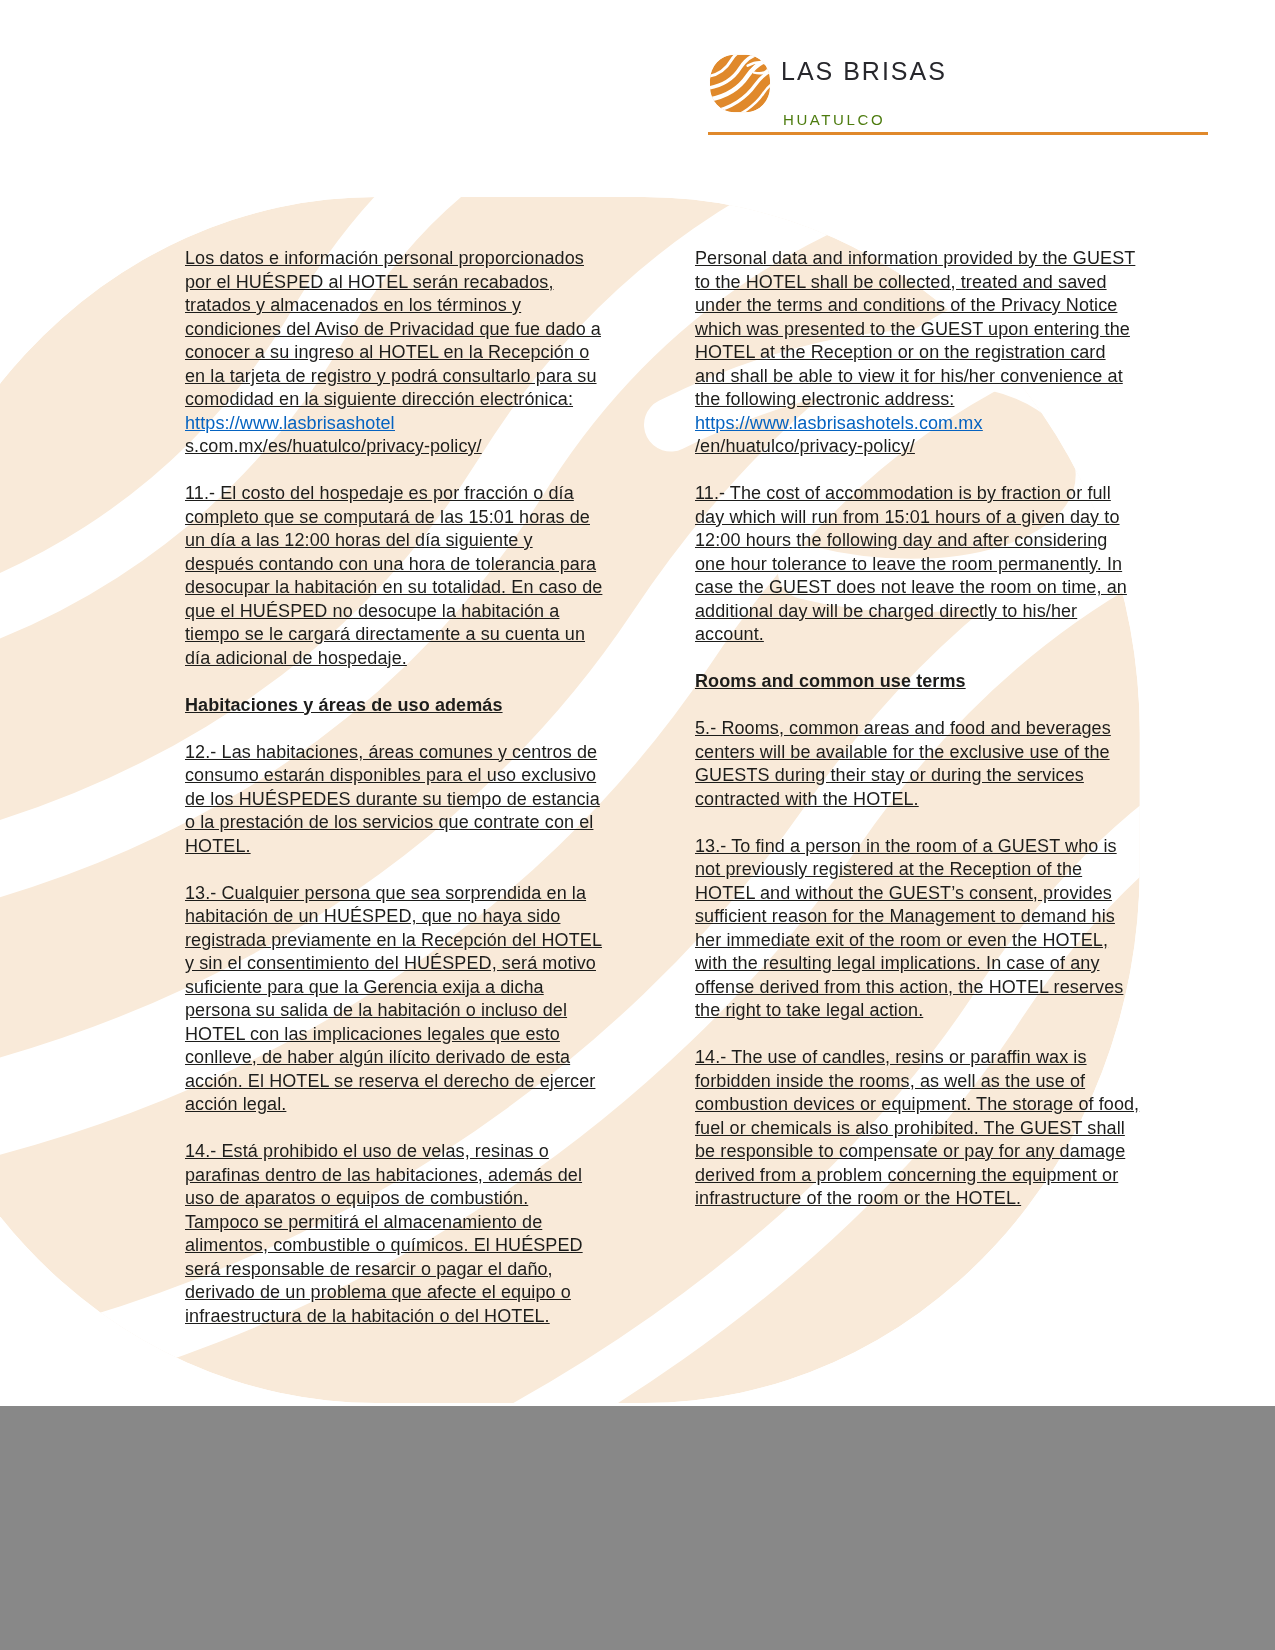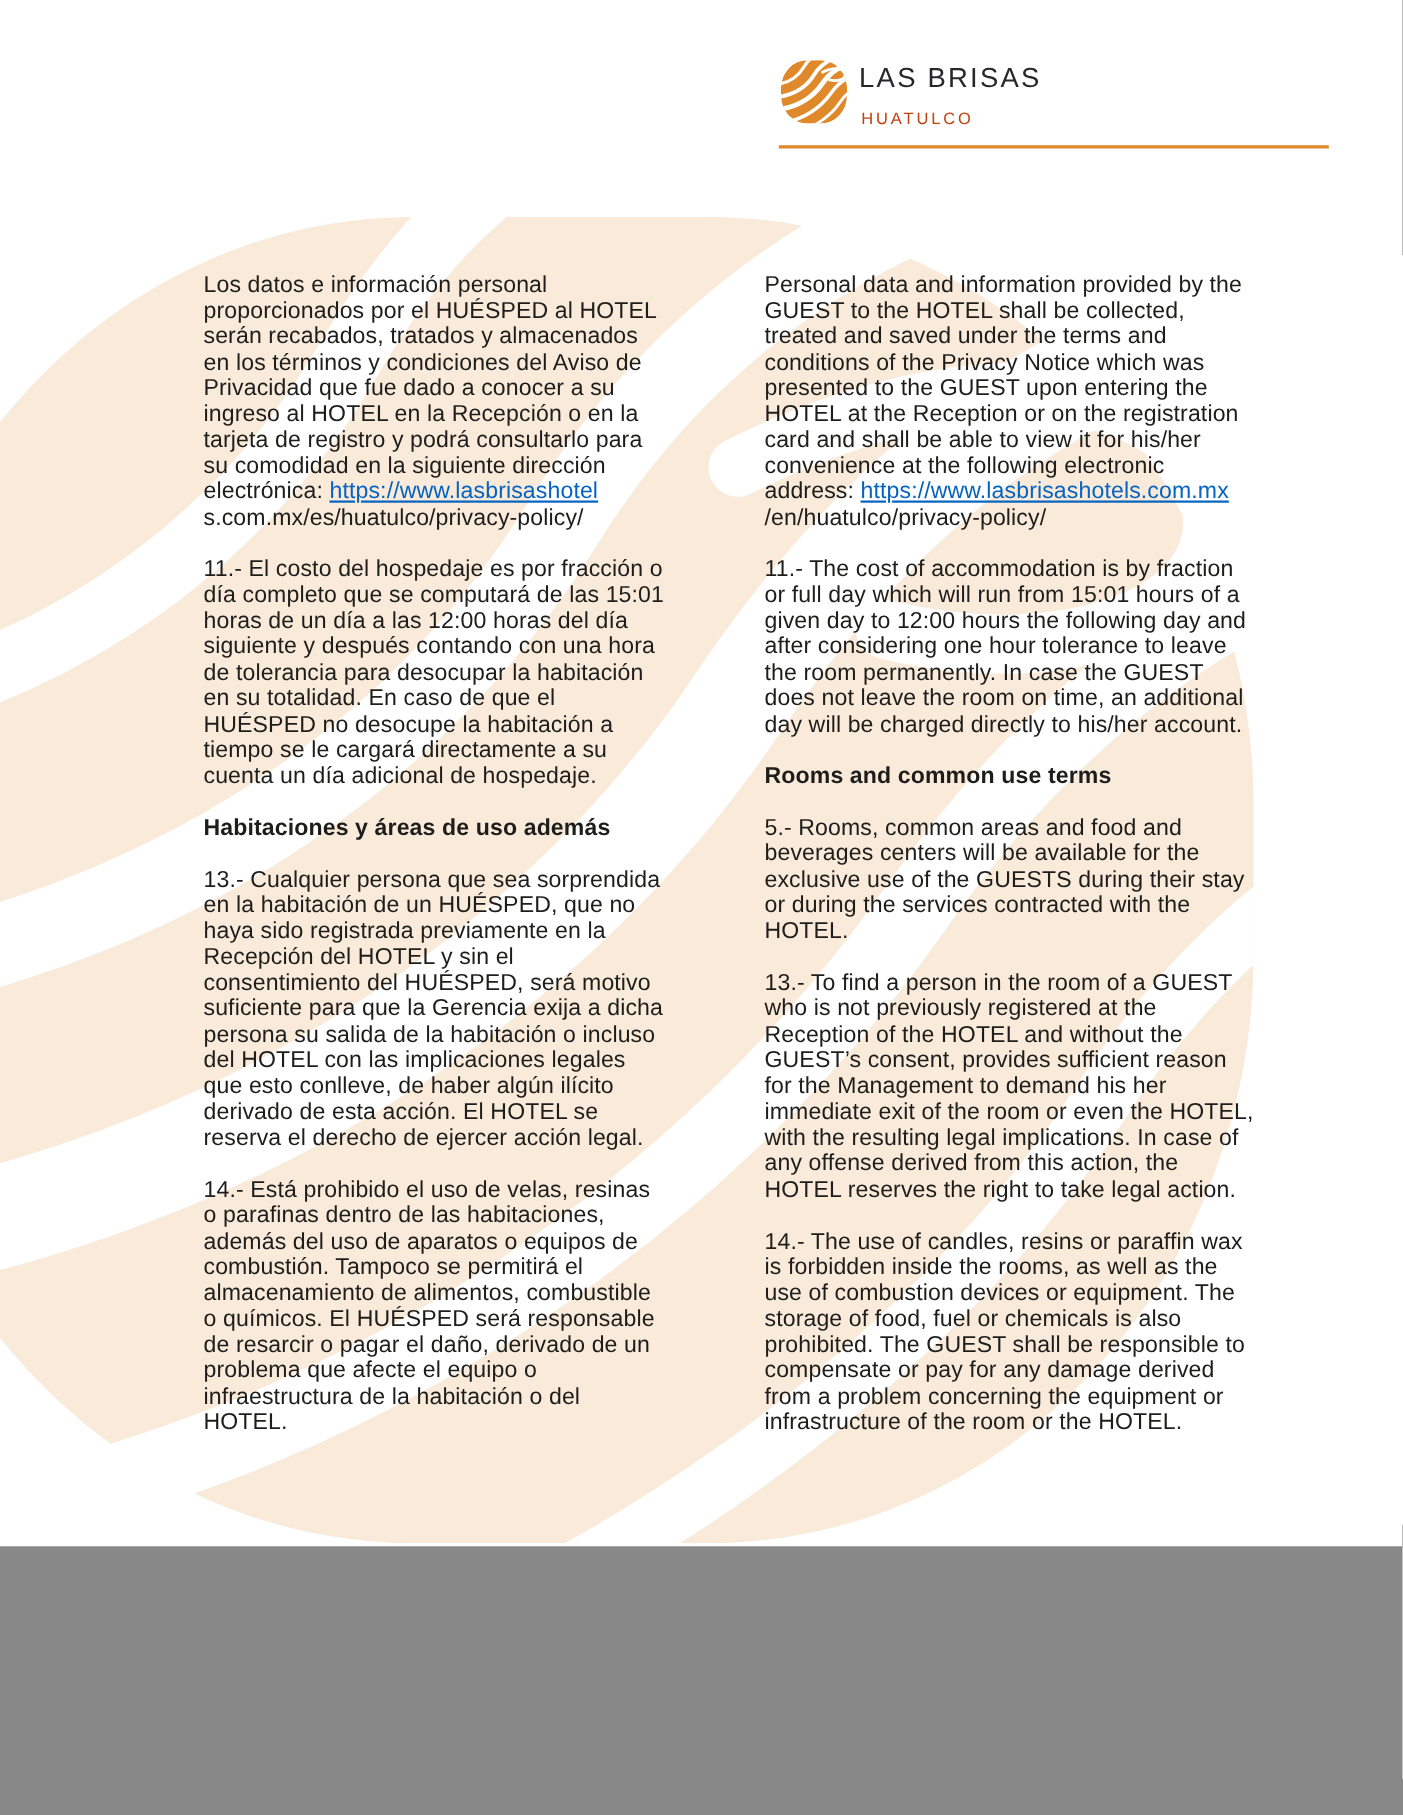--- a/index.html
+++ b/index.html
@@ -39,42 +39,43 @@
   }
   .brand-name{
     position:absolute;
     left:781px;top:57px;
     font-size:25px;
     letter-spacing:2px;
     color:#27272c;
   }
   .brand-loc{
     position:absolute;
-    left:783px;top:100px;
+    left:783px;top:111px;
     font-size:15px;
     letter-spacing:2.6px;
-    color:#c2410c;
+    color:#4d7c0f;
   }
   .header-rule{
     position:absolute;
     left:708px;top:132px;
     width:500px;height:3px;
     background:var(--accent);
   }
   
   .columns{
     position:absolute;
     left:185px;top:247px;
     display:flex;
     gap:90px;
   }
   .col{
-    font-size:21px;
+    font-size:18px;
     line-height:23.5px;
     letter-spacing:0.1px;
+    text-decoration:underline;
   }
   .col-es{width:420px;}
   .col-en{width:445px;}
   .col > p{margin:23.5px 0 0 0;}
   .col > p:first-child{margin-top:0;}
   .heading{font-weight:700;}
   .link{
     color:var(--link);
     text-decoration:underline;
   }
@@ -131,20 +132,21 @@
     <div class="brand-name">LAS BRISAS</div>
     <div class="brand-loc">HUATULCO</div>
     <div class="header-rule"></div>
   </header>
 
   <main class="columns">
     <section class="col col-es">
         <p class="para"><span>Los datos e información personal proporcionados por el HUÉSPED al HOTEL serán recabados, tratados y almacenados en los términos y condiciones del Aviso de Privacidad que fue dado a conocer a su ingreso al HOTEL en la Recepción o en la tarjeta de registro y podrá consultarlo para su comodidad en la siguiente dirección electrónica: </span><a href="#" class="link">https://www.lasbrisashotel</a><br><span>s.com.mx/es/huatulco/privacy-policy/</span></p>
         <p class="para"><span>11.- El costo del hospedaje es por fracción o día completo que se computará de las 15:01 horas de un día a las 12:00 horas del día siguiente y después contando con una hora de tolerancia para desocupar la habitación en su totalidad. En caso de que el HUÉSPED no desocupe la habitación a tiempo se le cargará directamente a su cuenta un día adicional de hospedaje.</span></p>
         <p class="heading"><span>Habitaciones y áreas de uso además</span></p>
+        <p class="para"><span>12.- Las habitaciones, áreas comunes y centros de consumo estarán disponibles para el uso exclusivo de los HUÉSPEDES durante su tiempo de estancia o la prestación de los servicios que contrate con el HOTEL.</span></p>
         <p class="para"><span>13.- Cualquier persona que sea sorprendida en la habitación de un HUÉSPED, que no haya sido registrada previamente en la Recepción del HOTEL y sin el consentimiento del HUÉSPED, será motivo suficiente para que la Gerencia exija a dicha persona su salida de la habitación o incluso del HOTEL con las implicaciones legales que esto conlleve, de haber algún ilícito derivado de esta acción. El HOTEL se reserva el derecho de ejercer acción legal.</span></p>
         <p class="para"><span>14.- Está prohibido el uso de velas, resinas o parafinas dentro de las habitaciones, además del uso de aparatos o equipos de combustión. Tampoco se permitirá el almacenamiento de alimentos, combustible o químicos. El HUÉSPED será responsable de resarcir o pagar el daño, derivado de un problema que afecte el equipo o infraestructura de la habitación o del HOTEL.</span></p>
       </section>
     <section class="col col-en">
         <p class="para"><span>Personal data and information provided by the GUEST to the HOTEL shall be collected, treated and saved under the terms and conditions of the Privacy Notice which was presented to the GUEST upon entering the HOTEL at the Reception or on the registration card and shall be able to view it for his/her convenience at the following electronic address: </span><a href="#" class="link">https://www.lasbrisashotels.com.mx</a><br><span>/en/huatulco/privacy-policy/</span></p>
         <p class="para"><span>11.- The cost of accommodation is by fraction or full day which will run from 15:01 hours of a given day to 12:00 hours the following day and after considering one hour tolerance to leave the room permanently. In case the GUEST does not leave the room on time, an additional day will be charged directly to his/her account.</span></p>
         <p class="heading"><span>Rooms and common use terms</span></p>
         <p class="para"><span>5.- Rooms, common areas and food and beverages centers will be available for the exclusive use of the GUESTS during their stay or during the services contracted with the HOTEL.</span></p>
         <p class="para"><span>13.- To find a person in the room of a GUEST who is not previously registered at the Reception of the HOTEL and without the GUEST’s consent, provides sufficient reason for the Management to demand his her immediate exit of the room or even the HOTEL, with the resulting legal implications. In case of any offense derived from this action, the HOTEL reserves the right to take legal action.</span></p>
         <p class="para"><span>14.- The use of candles, resins or paraffin wax is forbidden inside the rooms, as well as the use of combustion devices or equipment. The storage of food, fuel or chemicals is also prohibited. The GUEST shall be responsible to compensate or pay for any damage derived from a problem concerning the equipment or infrastructure of the room or the HOTEL.</span></p>

